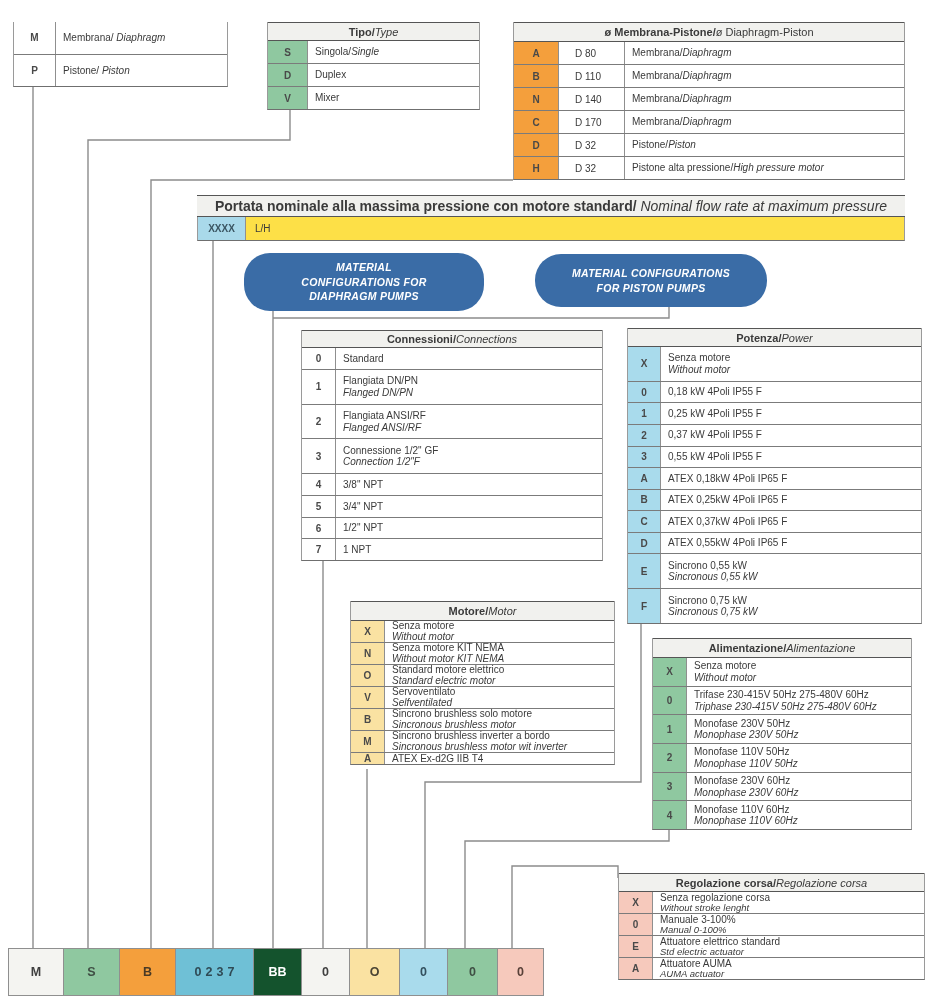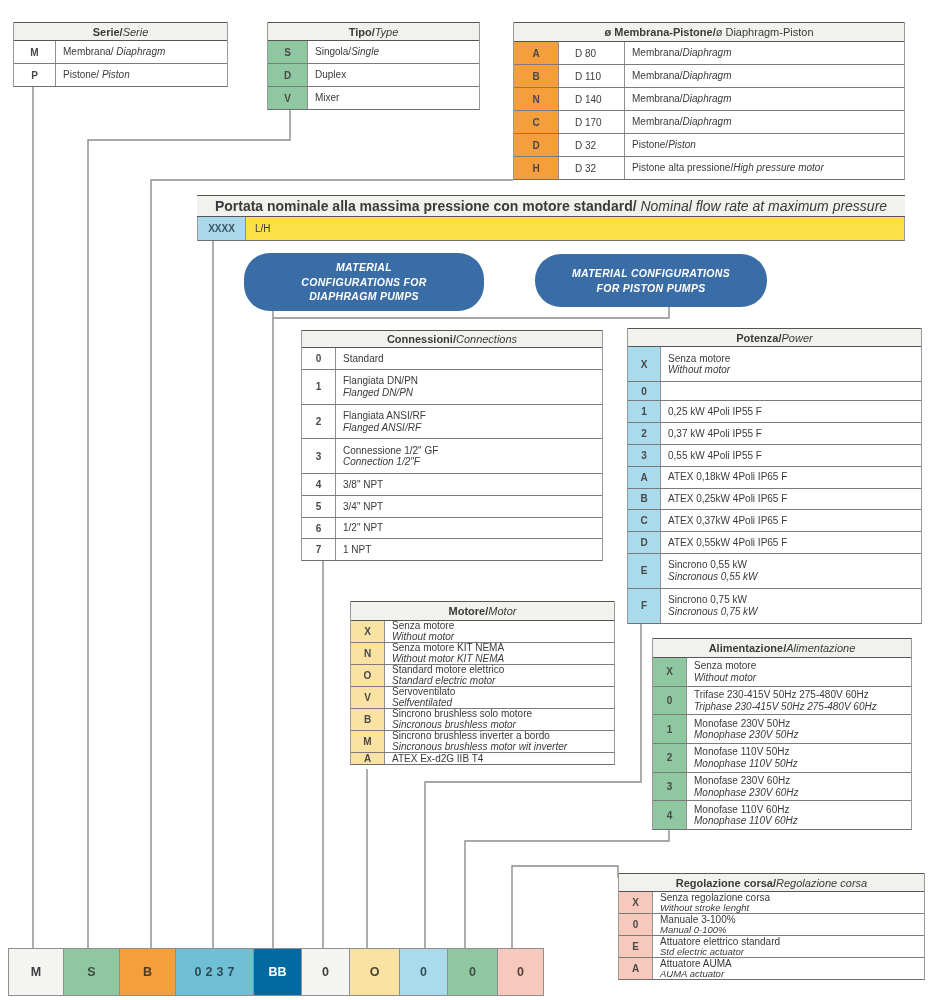--- a/index.html
+++ b/index.html
@@ -72,21 +72,20 @@
       <polyline points="669,307 669,318 273,318"></polyline>
       <polyline points="323,561 323,948"></polyline>
       <polyline points="367,769 367,948"></polyline>
       <polyline points="641,624 641,782 425,782 425,948"></polyline>
       <polyline points="669,830 669,841 465,841 465,948"></polyline>
       <polyline points="618,878 618,866 512,866 512,948"></polyline>
     </g>
   </svg>
 
   <section class="tbl" data-table="serie" style="left:13px;top:22px;width:215px;height:65px;--hdr:19px;--codew:42px">
-      <div class="hdr"><span class="t-it">Serie/</span><span class="t-en">Serie</span></div>
       <div class="rows">
         <div class="row" style="flex-grow: 4;">
           <div class="code" style="background: rgb(255, 255, 255);">M</div>
           <div class="desc">
             <div class="l1"><span>Membrana/ </span><i>Diaphragm</i></div>
           </div>
         </div>
         <div class="row" style="flex-grow: 4;">
           <div class="code" style="background: rgb(255, 255, 255);">P</div>
           <div class="desc">
@@ -248,20 +247,23 @@
       <div class="rows">
         <div class="row" style="flex-grow: 5;">
           <div class="code" style="background: rgb(169, 219, 236);">X</div>
           <div class="desc">
             <div class="l1">Senza motore</div>
             <div class="l2">Without motor</div>
           </div>
         </div>
         <div class="row" style="flex-grow: 4;">
           <div class="code" style="background: rgb(169, 219, 236);">0</div>
+          <div class="desc">
+            <div class="l1"><span>0,18 kW 4Poli IP55 F</span></div>
+          </div>
         </div>
         <div class="row" style="flex-grow: 4;">
           <div class="code" style="background: rgb(169, 219, 236);">1</div>
           <div class="desc">
             <div class="l1"><span>0,25 kW 4Poli IP55 F</span></div>
           </div>
         </div>
         <div class="row" style="flex-grow: 4;">
           <div class="code" style="background: rgb(169, 219, 236);">2</div>
           <div class="desc">
@@ -449,21 +451,21 @@
           </div>
         </div>
       </div>
     </section>
 
   <div class="strip">
       <div class="scell" style="width: 54px; background: rgb(244, 244, 241); color: rgb(63, 63, 63);">M</div>
       <div class="scell" style="width: 56px; background: rgb(143, 200, 160); color: rgb(63, 79, 68);">S</div>
       <div class="scell" style="width: 56px; background: rgb(244, 159, 60); color: rgb(74, 58, 37);">B</div>
       <div class="scell wide" style="width: 78px; background: rgb(111, 192, 214); color: rgb(47, 74, 85);">0237</div>
-      <div class="scell" style="width: 48px; background: #0369a1; color: rgb(255, 255, 255);">BB</div>
+      <div class="scell" style="width: 48px; background: #14532d; color: rgb(255, 255, 255);">BB</div>
       <div class="scell" style="width: 48px; background: rgb(244, 244, 241); color: rgb(63, 63, 63);">0</div>
       <div class="scell" style="width: 50px; background: rgb(250, 226, 162); color: rgb(74, 68, 52);">O</div>
       <div class="scell" style="width: 48px; background: rgb(169, 219, 236); color: rgb(51, 80, 94);">0</div>
       <div class="scell" style="width: 50px; background: rgb(143, 200, 160); color: rgb(63, 79, 68);">0</div>
       <div class="scell" style="width: 46px; background: rgb(246, 201, 188); color: rgb(88, 64, 56);">0</div>
     </div>
 
 </div>
 
 </body></html>

